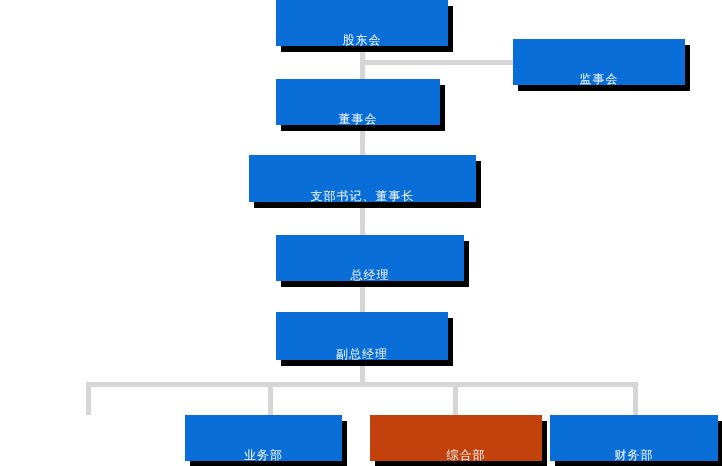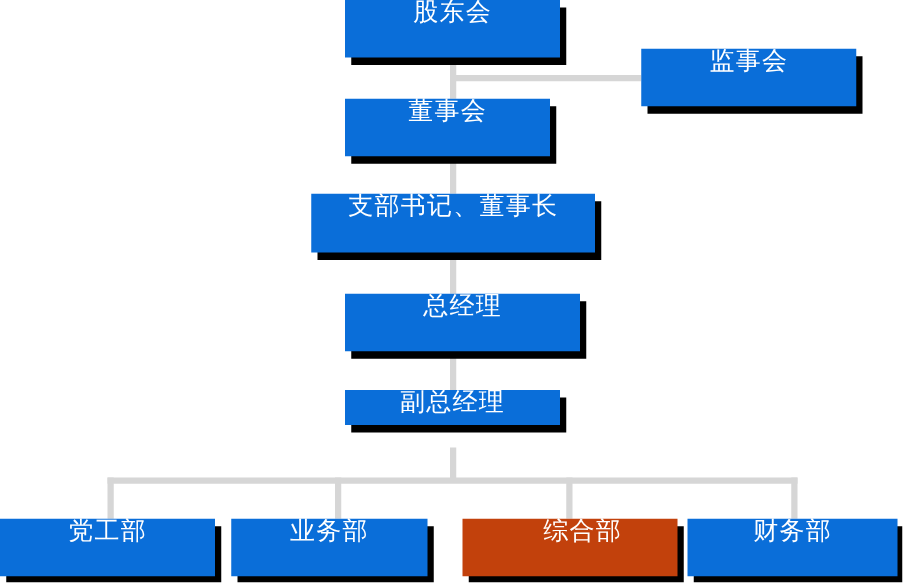--- a/index.html
+++ b/index.html
@@ -17,23 +17,23 @@
     height: 466px;
     background: #ffffff;
     overflow: hidden;
   }
   .node {
     position: absolute;
     box-sizing: border-box;
     background: #0a6ed9;
     color: #ffffff;
     display: flex;
-    align-items: flex-start;
+    align-items: flex-end;
     justify-content: center;
-    font-size: 20px;
+    font-size: 12px;
     letter-spacing: 1px;
     line-height: 1;
     z-index: 3;
     box-shadow: 5px 6px 0 0 #000000;
     user-select: none;
   }
   .node-label {
     display: block;
     white-space: nowrap;
   }
@@ -68,25 +68,22 @@
     </div>
     <div class="node" style="left: 276px; top: 79px; width: 164px; height: 46px; background: rgb(10, 110, 217); color: rgb(255, 255, 255);">
       <span class="node-label">董事会</span>
     </div>
     <div class="node" style="left: 249px; top: 155px; width: 227px; height: 47px; background: rgb(10, 110, 217); color: rgb(255, 255, 255);">
       <span class="node-label">支部书记、董事长</span>
     </div>
     <div class="node" style="left: 276px; top: 235px; width: 188px; height: 46px; background: rgb(10, 110, 217); color: rgb(255, 255, 255);">
       <span class="node-label">总经理</span>
     </div>
-    <div class="node" style="left: 276px; top: 312px; width: 172px; height: 28px; background: rgb(10, 110, 217); color: rgb(255, 255, 255);">
+    <div class="node" style="left: 276px; top: 312px; width: 172px; height: 48px; background: rgb(10, 110, 217); color: rgb(255, 255, 255);">
       <span class="node-label">副总经理</span>
-    </div>
-    <div class="node" style="left: 0px; top: 415px; width: 172px; height: 46px; background: rgb(10, 110, 217); color: rgb(255, 255, 255);">
-      <span class="node-label">党工部</span>
     </div>
     <div class="node" style="left: 185px; top: 415px; width: 157px; height: 46px; background: rgb(10, 110, 217); color: rgb(255, 255, 255);">
       <span class="node-label">业务部</span>
     </div>
     <div class="node" style="left: 370px; top: 415px; width: 172px; height: 46px; background: #c2410c; color: rgb(255, 255, 255); padding-left: 20px;">
       <span class="node-label">综合部</span>
     </div>
     <div class="node" style="left: 550px; top: 415px; width: 168px; height: 46px; background: rgb(10, 110, 217); color: #ffffff;">
       <span class="node-label">财务部</span>
     </div>

